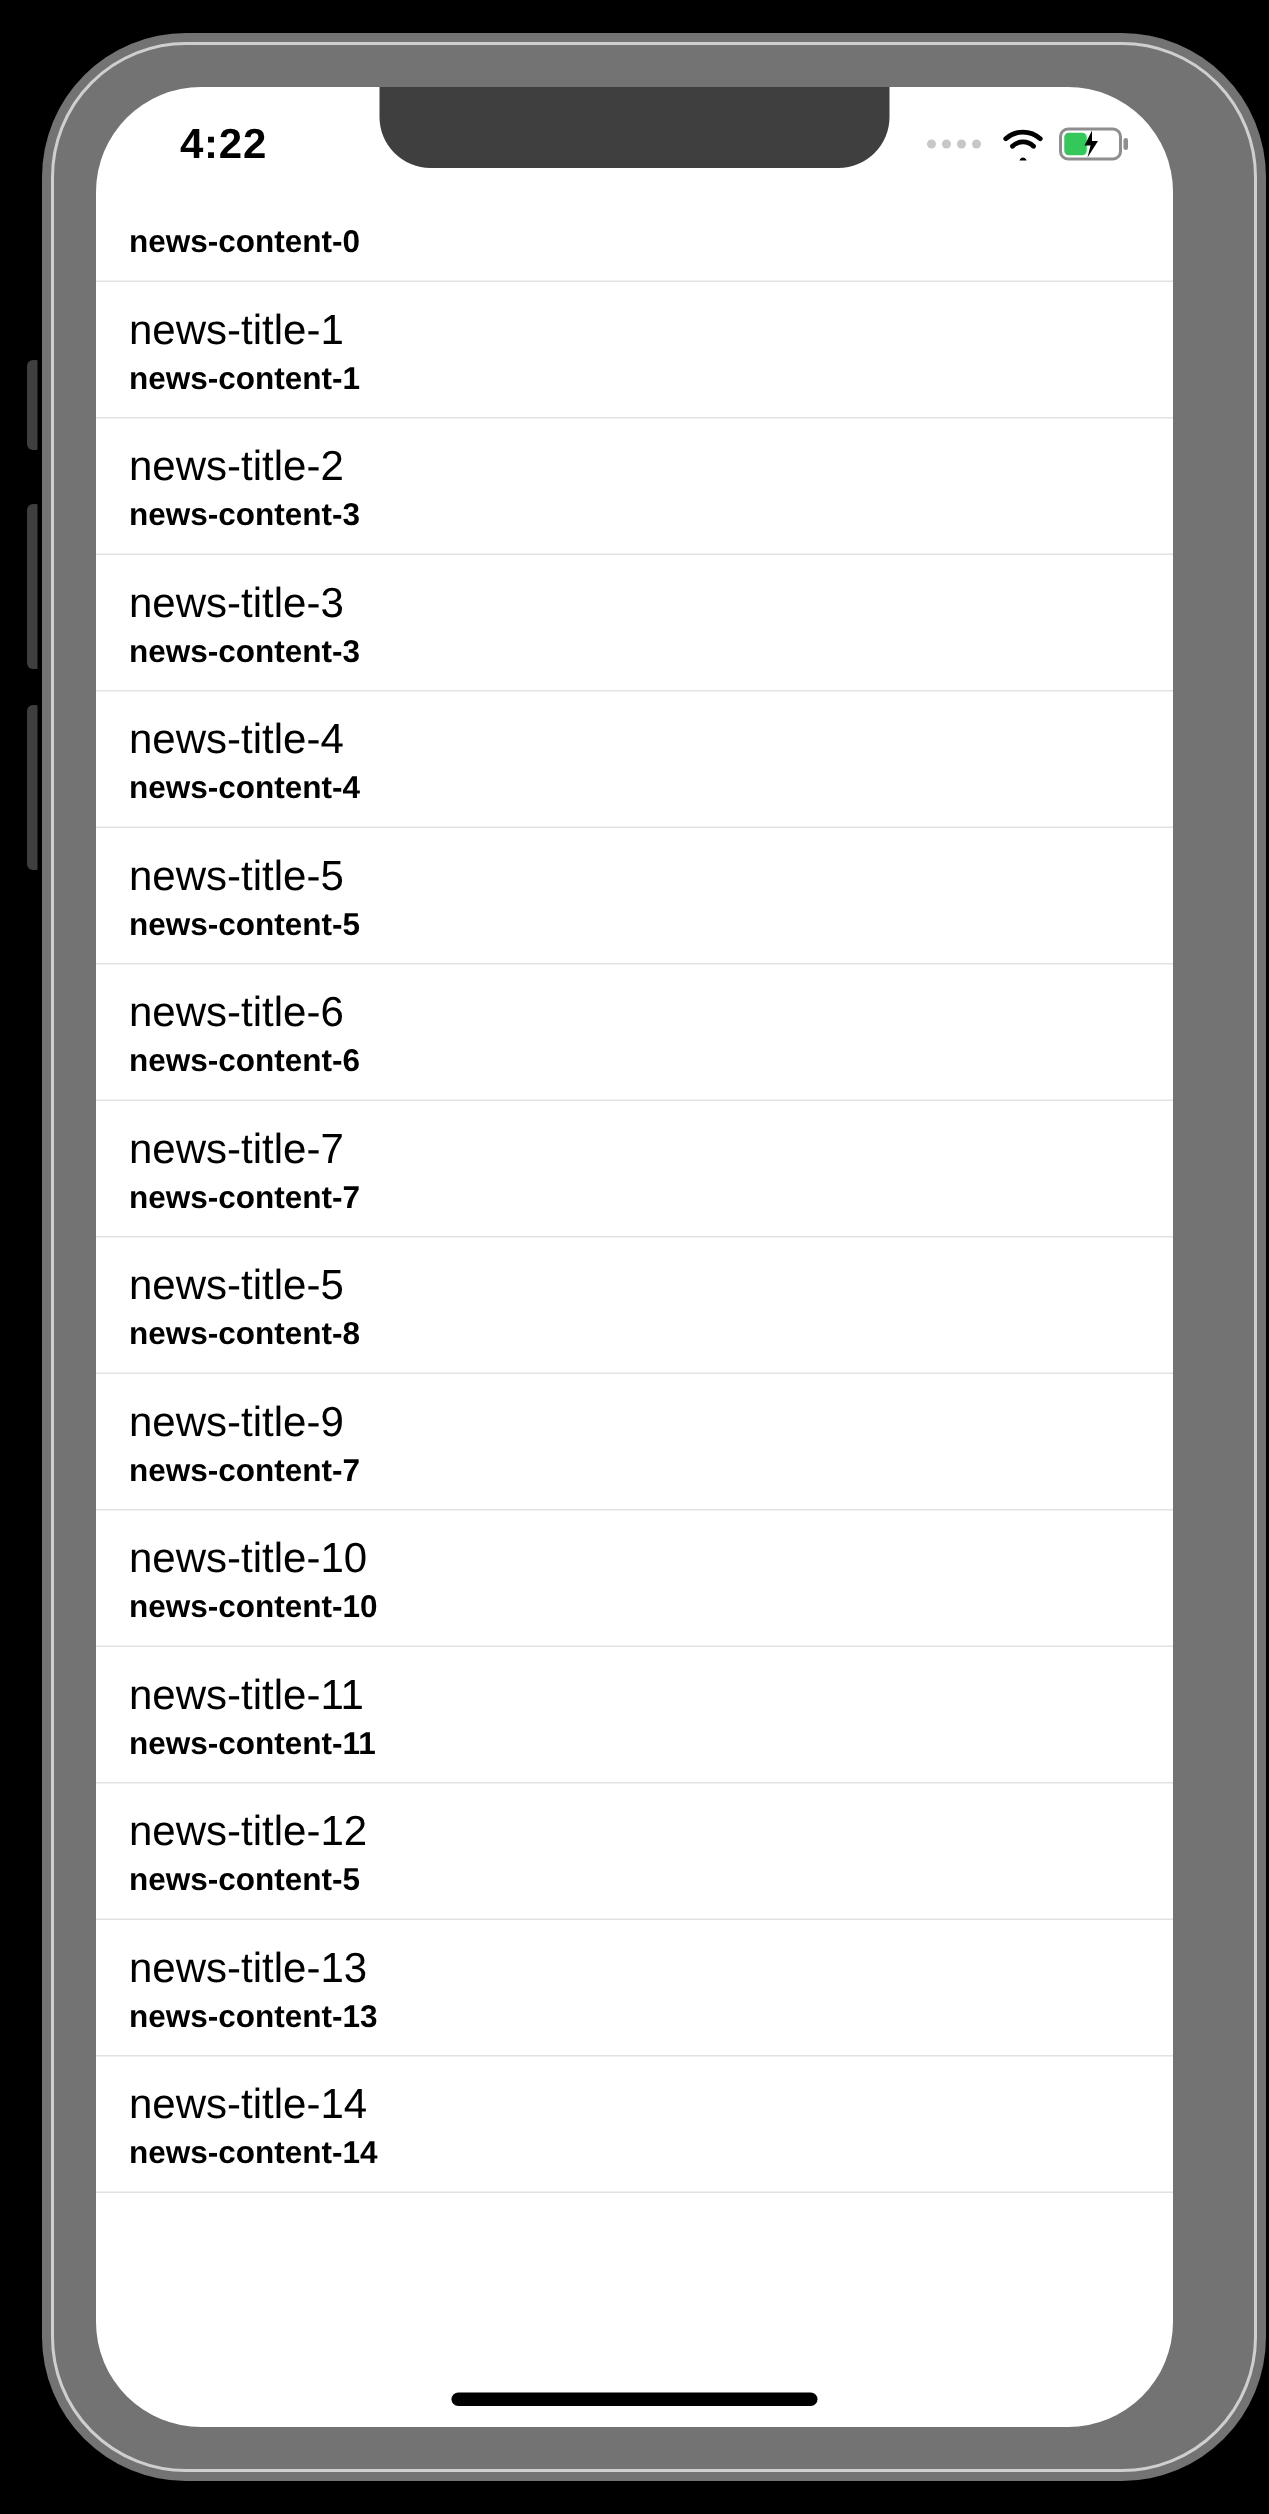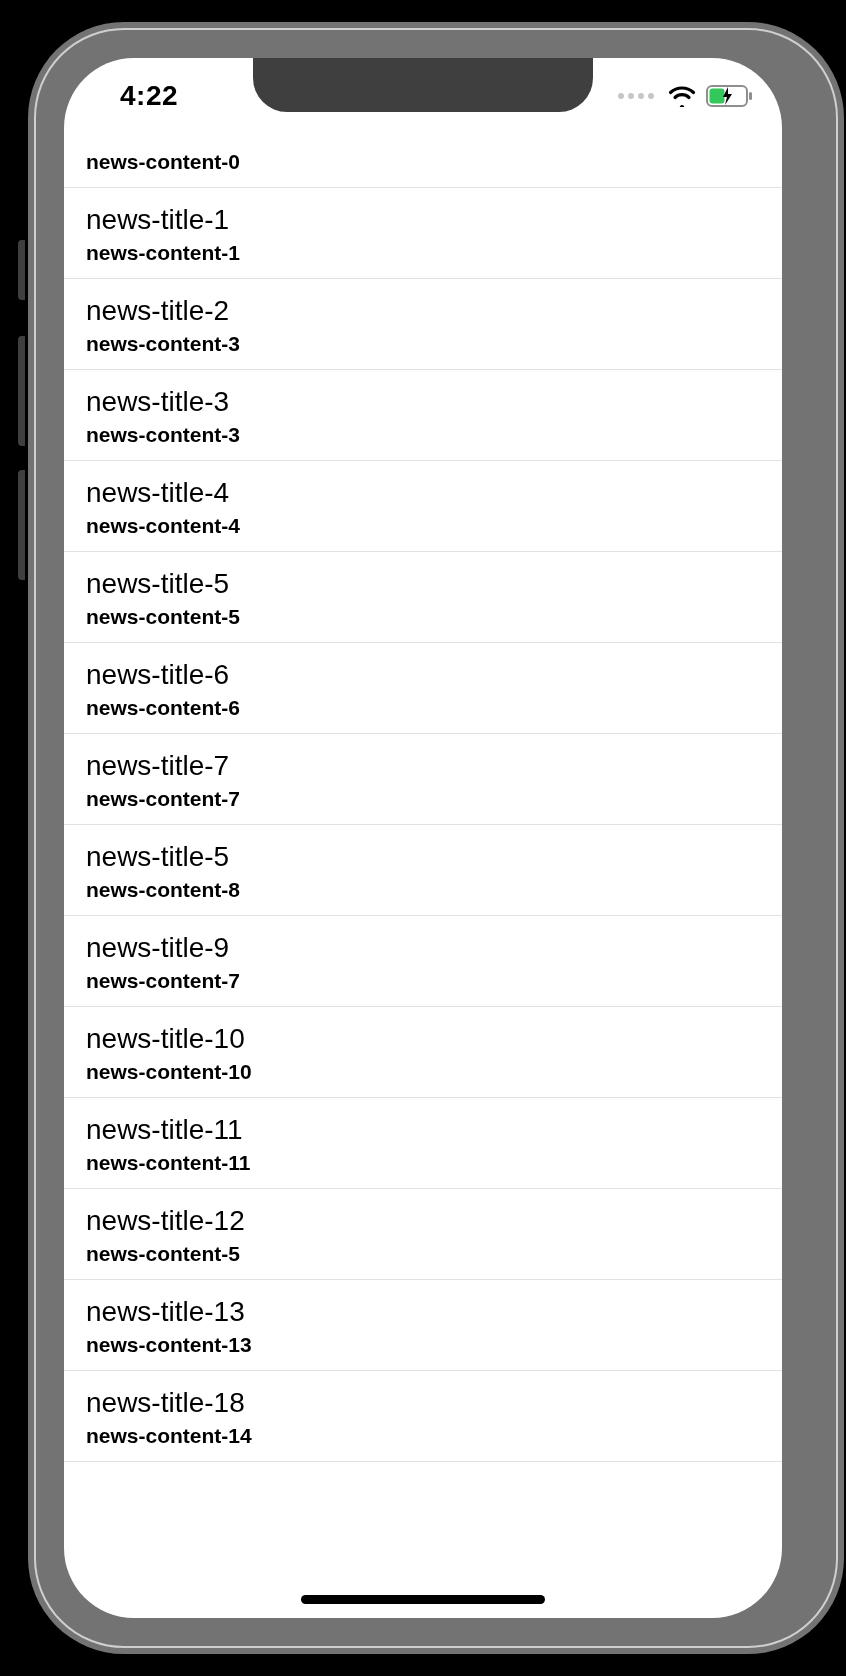--- a/index.html
+++ b/index.html
@@ -197,20 +197,20 @@
       </div>
       <div class="row">
         <div class="title">news-title-12</div>
         <div class="content">news-content-5</div>
       </div>
       <div class="row">
         <div class="title">news-title-13</div>
         <div class="content">news-content-13</div>
       </div>
       <div class="row">
-        <div class="title">news-title-18</div>
+        <div class="title">news-title-14</div>
         <div class="content">news-content-14</div>
       </div>
     </div>
 
     <div class="home-indicator"></div>
   </div>
 </div>
 
 </body></html>

